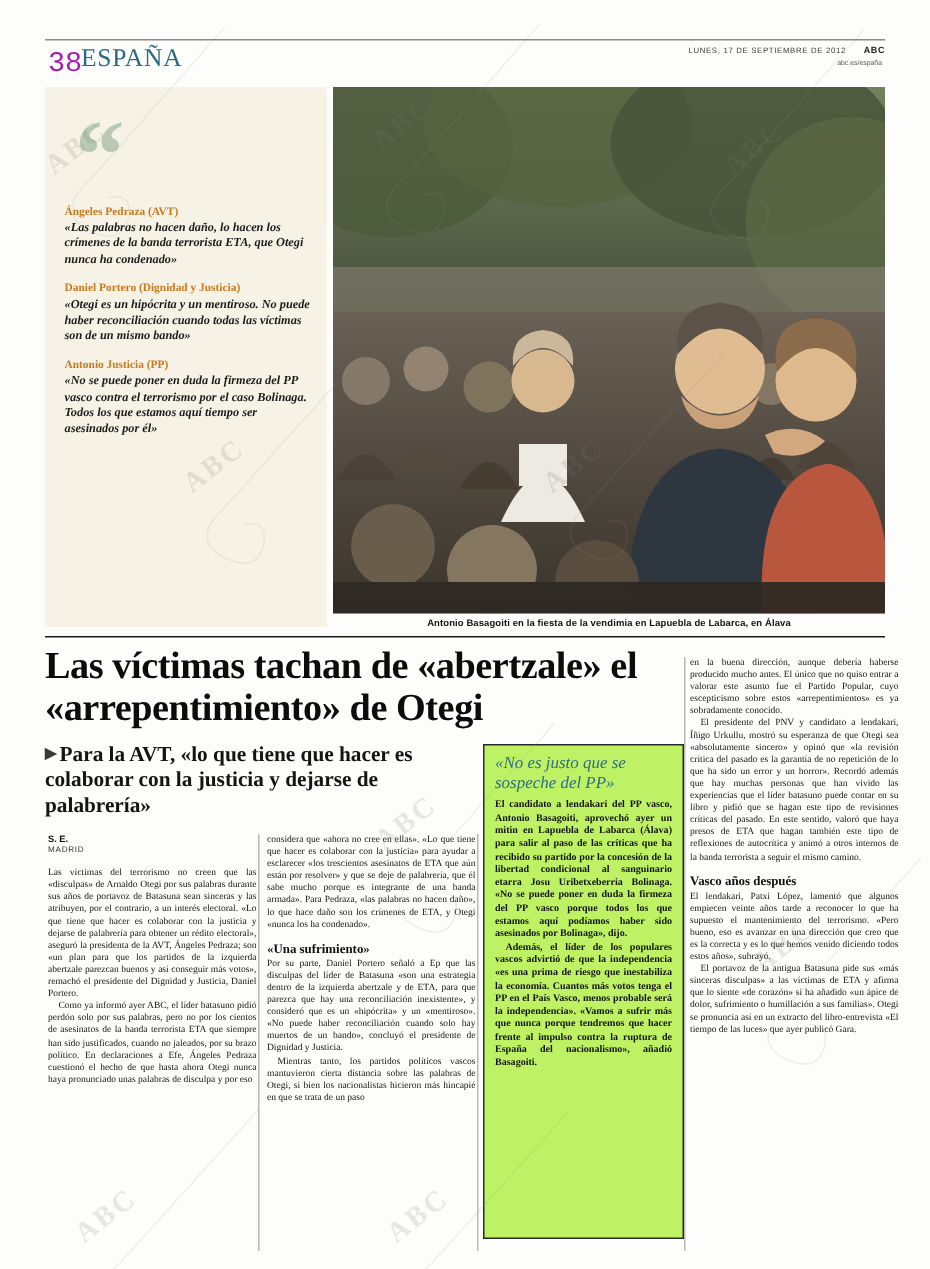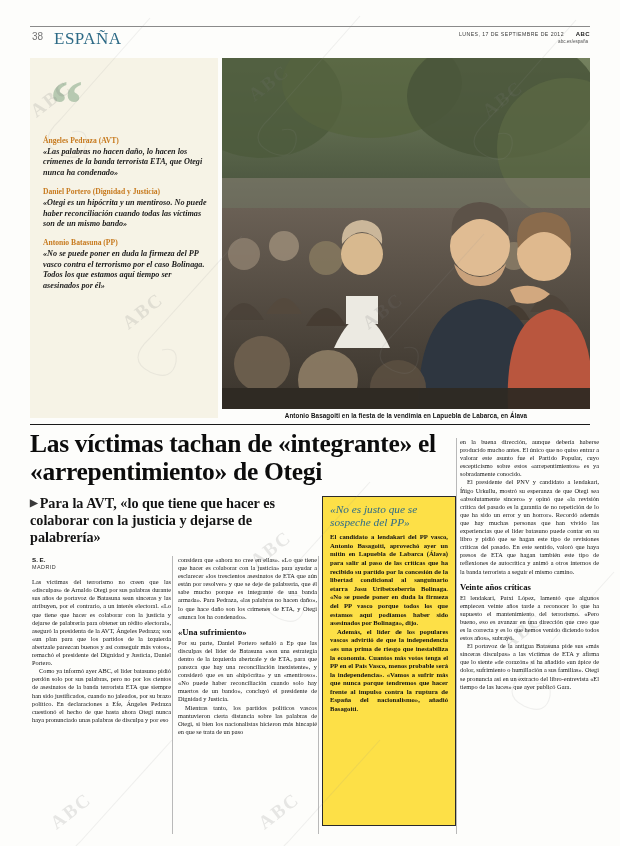--- a/index.html
+++ b/index.html
@@ -52,23 +52,23 @@
   .masthead .rule {
     position: absolute;
     left: 0; top: 0;
     width: 560px;
     height: 1px;
     background: #8a8a8a;
   }
   .folio {
     position: absolute;
     left: 2px; top: 5px;
-    font-size: 10px;
-    color: #737373;
-    font-family: Liberation Sans, sans-serif;
+    font-size: 19px;
+    color: #a21caf;
+    font-family: Liberation Mono, monospace;
   }
   .section-name {
     position: absolute;
     left: 24px; top: 3px;
     font-size: 17px;
     letter-spacing: .5px;
     color: #2d6a86;
     font-family: "Liberation Serif", serif;
   }
   .dateline {
@@ -246,21 +246,21 @@
   
   .pullbox {
     position: absolute;
     left: 322px; top: 496px;
     width: 134px;
     height: 330px;
     border-top: 1px solid #2a2a2a;
     border-bottom: 1px solid #2a2a2a;
     border-left: 1px solid #2a2a2a;
     border-right: 1px solid #2a2a2a;
-    background: #fde047;
+    background: #bef264;
     box-sizing: border-box;
     padding: 6px 7px 5px 7px;
   }
   .pullbox-title {
     font-size: 11.3px;
     line-height: 12.6px;
     font-style: italic;
     color: #2f6c88;
     font-family: "Liberation Serif", serif;
     margin-bottom: 5px;
@@ -295,21 +295,21 @@
     <div class="quotes">
       <div class="q-item">
         <div class="q-author">Ángeles Pedraza (AVT)</div>
         <div class="q-text">«Las palabras no hacen daño, lo hacen los crímenes de la banda terrorista ETA, que Otegi nunca ha condenado»</div>
       </div>
       <div class="q-item">
         <div class="q-author">Daniel Portero (Dignidad y Justicia)</div>
         <div class="q-text">«Otegi es un hipócrita y un mentiroso. No puede haber reconciliación cuando todas las víctimas son de un mismo bando»</div>
       </div>
       <div class="q-item">
-        <div class="q-author">Antonio Batasuna (PP)</div>
+        <div class="q-author">Antonio Justicia (PP)</div>
         <div class="q-text">«No se puede poner en duda la firmeza del PP vasco contra el terrorismo por el caso Bolinaga. Todos los que estamos aquí tiempo ser asesinados por él»</div>
       </div>
     </div>
   </div>
 
   <div class="photo">
     <svg width="368" height="351" viewBox="0 0 368 351">
       <defs>
         <linearGradient id="skyG" x1="0" y1="0" x2="0" y2="1">
           <stop offset="0%" stop-color="#c9d5cf"></stop>
@@ -374,21 +374,21 @@
         <circle cx="40" cy="306" r="28" fill="#6d5f4e"></circle>
         <circle cx="106" cy="322" r="30" fill="#8a7a63"></circle>
         <circle cx="176" cy="330" r="28" fill="#5a4e40"></circle>
         <rect x="0" y="330" width="368" height="21" fill="#2f2a23"></rect>
       </g>
     </svg>
   </div>
   <div class="photo-caption">Antonio Basagoiti en la fiesta de la vendimia en Lapuebla de Labarca, en Álava</div>
 
   <div class="hl-rule-top"></div>
-  <div class="headline">Las víctimas tachan de «integrante» el «arrepentimiento» de Otegi</div>
+  <div class="headline">Las víctimas tachan de «abertzale» el «arrepentimiento» de Otegi</div>
   <div class="subhead">
     <span class="bullet">▶</span><span>Para la AVT, «lo que tiene que hacer es colaborar con la justicia y dejarse de palabrería»</span>
   </div>
 
   <div class="vrule" style="left:172px; top:556px; height:278px;"></div>
   <div class="vrule" style="left:318px; top:556px; height:278px;"></div>
   <div class="vrule" style="left:456px; top:438px; height:396px;"></div>
 
   <div class="col col1">
     <div class="byline">
@@ -410,21 +410,21 @@
     <div class="pullbox-title">«No es justo que se sospeche del PP»</div>
     <div class="pullbox-body">
       <p class="noindent">El candidato a lendakari del PP vasco, Antonio Basagoiti, aprovechó ayer un mitin en Lapuebla de Labarca (Álava) para salir al paso de las críticas que ha recibido su partido por la concesión de la libertad condicional al sanguinario etarra Josu Uribetxeberria Bolinaga. «No se puede poner en duda la firmeza del PP vasco porque todos los que estamos aquí podíamos haber sido asesinados por Bolinaga», dijo.</p>
       <p>Además, el líder de los populares vascos advirtió de que la independencia «es una prima de riesgo que inestabiliza la economía. Cuantos más votos tenga el PP en el País Vasco, menos probable será la independencia». «Vamos a sufrir más que nunca porque tendremos que hacer frente al impulso contra la ruptura de España del nacionalismo», añadió Basagoiti.</p>
     </div>
   </div>
 
   <div class="col col4">
     <p class="noindent">en la buena dirección, aunque debería haberse producido mucho antes. El único que no quiso entrar a valorar este asunto fue el Partido Popular, cuyo escepticismo sobre estos «arrepentimientos» es ya sobradamente conocido.</p>
     <p>El presidente del PNV y candidato a lendakari, Íñigo Urkullu, mostró su esperanza de que Otegi sea «absolutamente sincero» y opinó que «la revisión crítica del pasado es la garantía de no repetición de lo que ha sido un error y un horror». Recordó además que hay muchas personas que han vivido las experiencias que el líder batasuno puede contar en su libro y pidió que se hagan este tipo de revisiones críticas del pasado. En este sentido, valoró que haya presos de ETA que hagan también este tipo de reflexiones de autocrítica y animó a otros internos de la banda terrorista a seguir el mismo camino.</p>
-    <div class="subhead-inline">Veinte años críticas</div>
+    <div class="subhead-inline">Vasco años después</div>
     <p class="noindent">El lendakari, Patxi López, lamentó que algunos empiecen veinte años tarde a reconocer lo que ha supuesto el mantenimiento del terrorismo. «Pero bueno, eso es avanzar en una dirección que creo que es la correcta y es lo que hemos venido diciendo todos estos años», subrayó.</p>
     <p>El portavoz de la antigua Batasuna pide sus «más sinceras disculpas» a las víctimas de ETA y afirma que lo siente «de corazón» si ha añadido «un ápice de dolor, sufrimiento o humillación a sus familias». Otegi se pronuncia así en un extracto del libro-entrevista «El tiempo de las luces» que ayer publicó Gara.</p>
   </div>
 
   <div class="wm" style="left:28px;  top:88px;">ABC</div>
   <div class="wm" style="left:246px; top:72px;">ABC</div>
   <div class="wm" style="left:480px; top:88px;">ABC</div>
   <div class="wm" style="left:120px; top:300px;">ABC</div>
   <div class="wm" style="left:360px; top:300px;">ABC</div>
   <div class="wm" style="left:248px; top:538px;">ABC</div>

